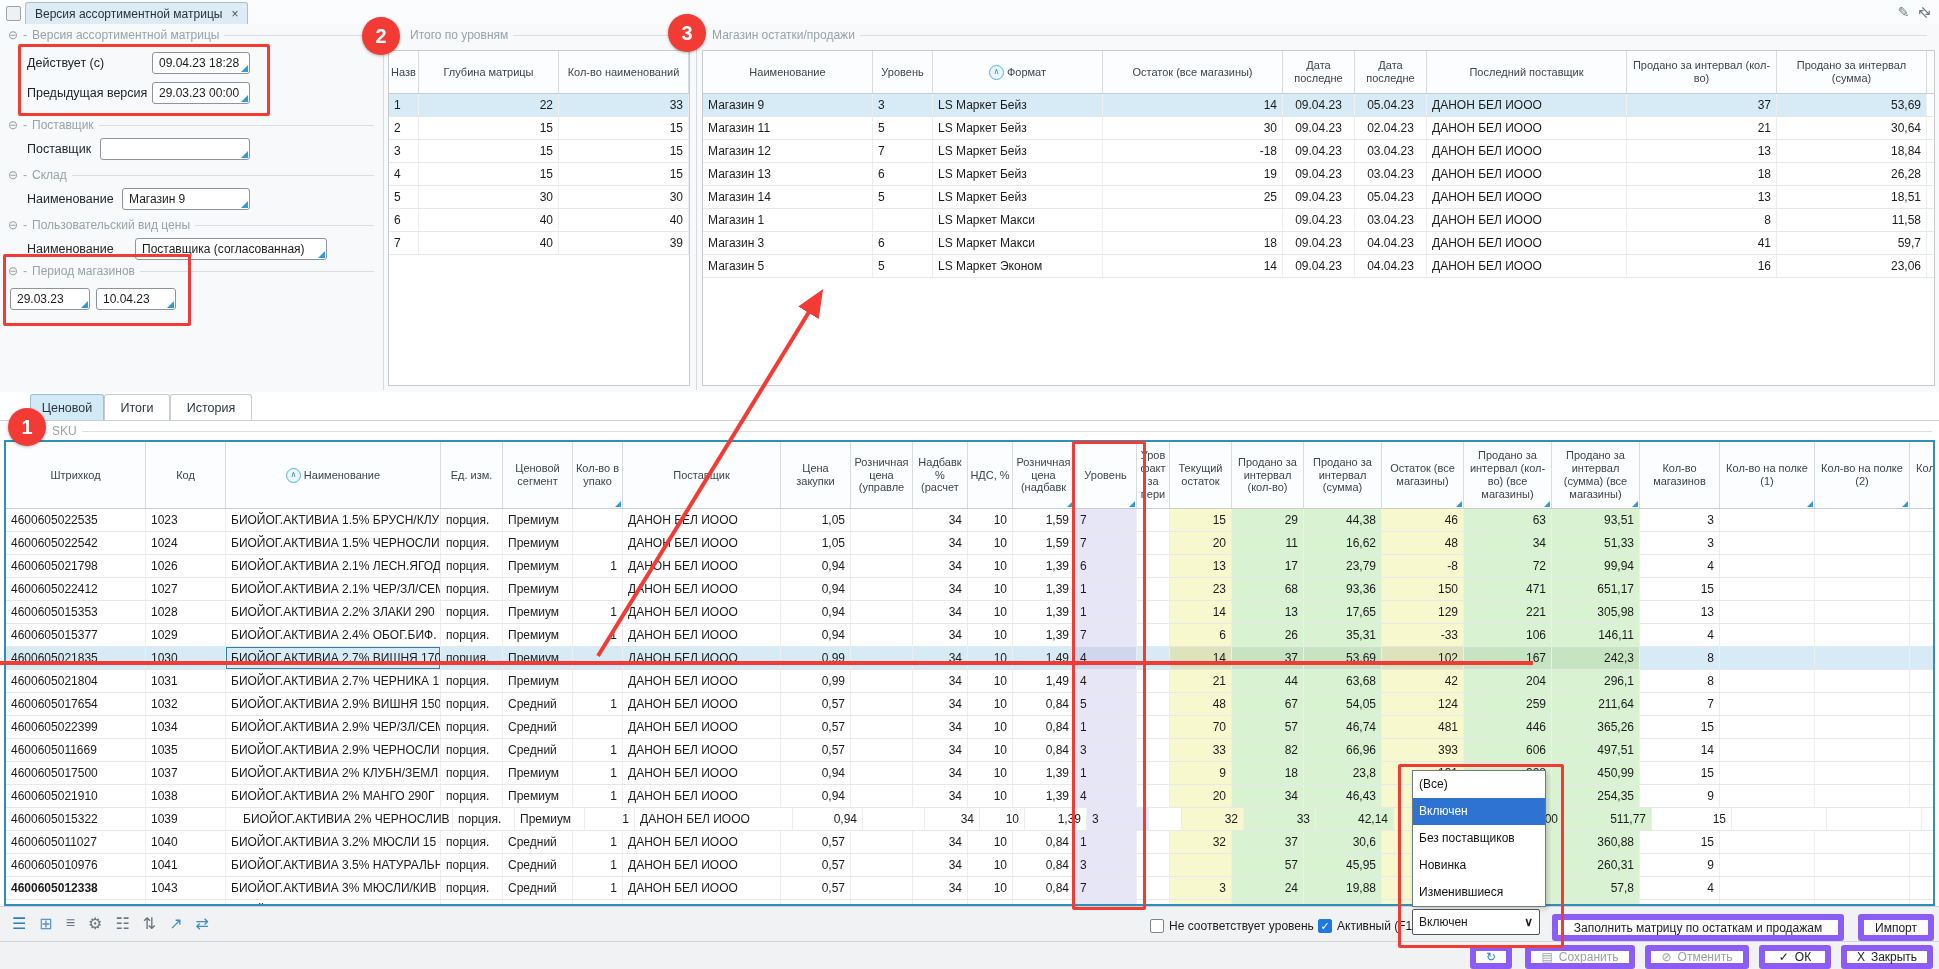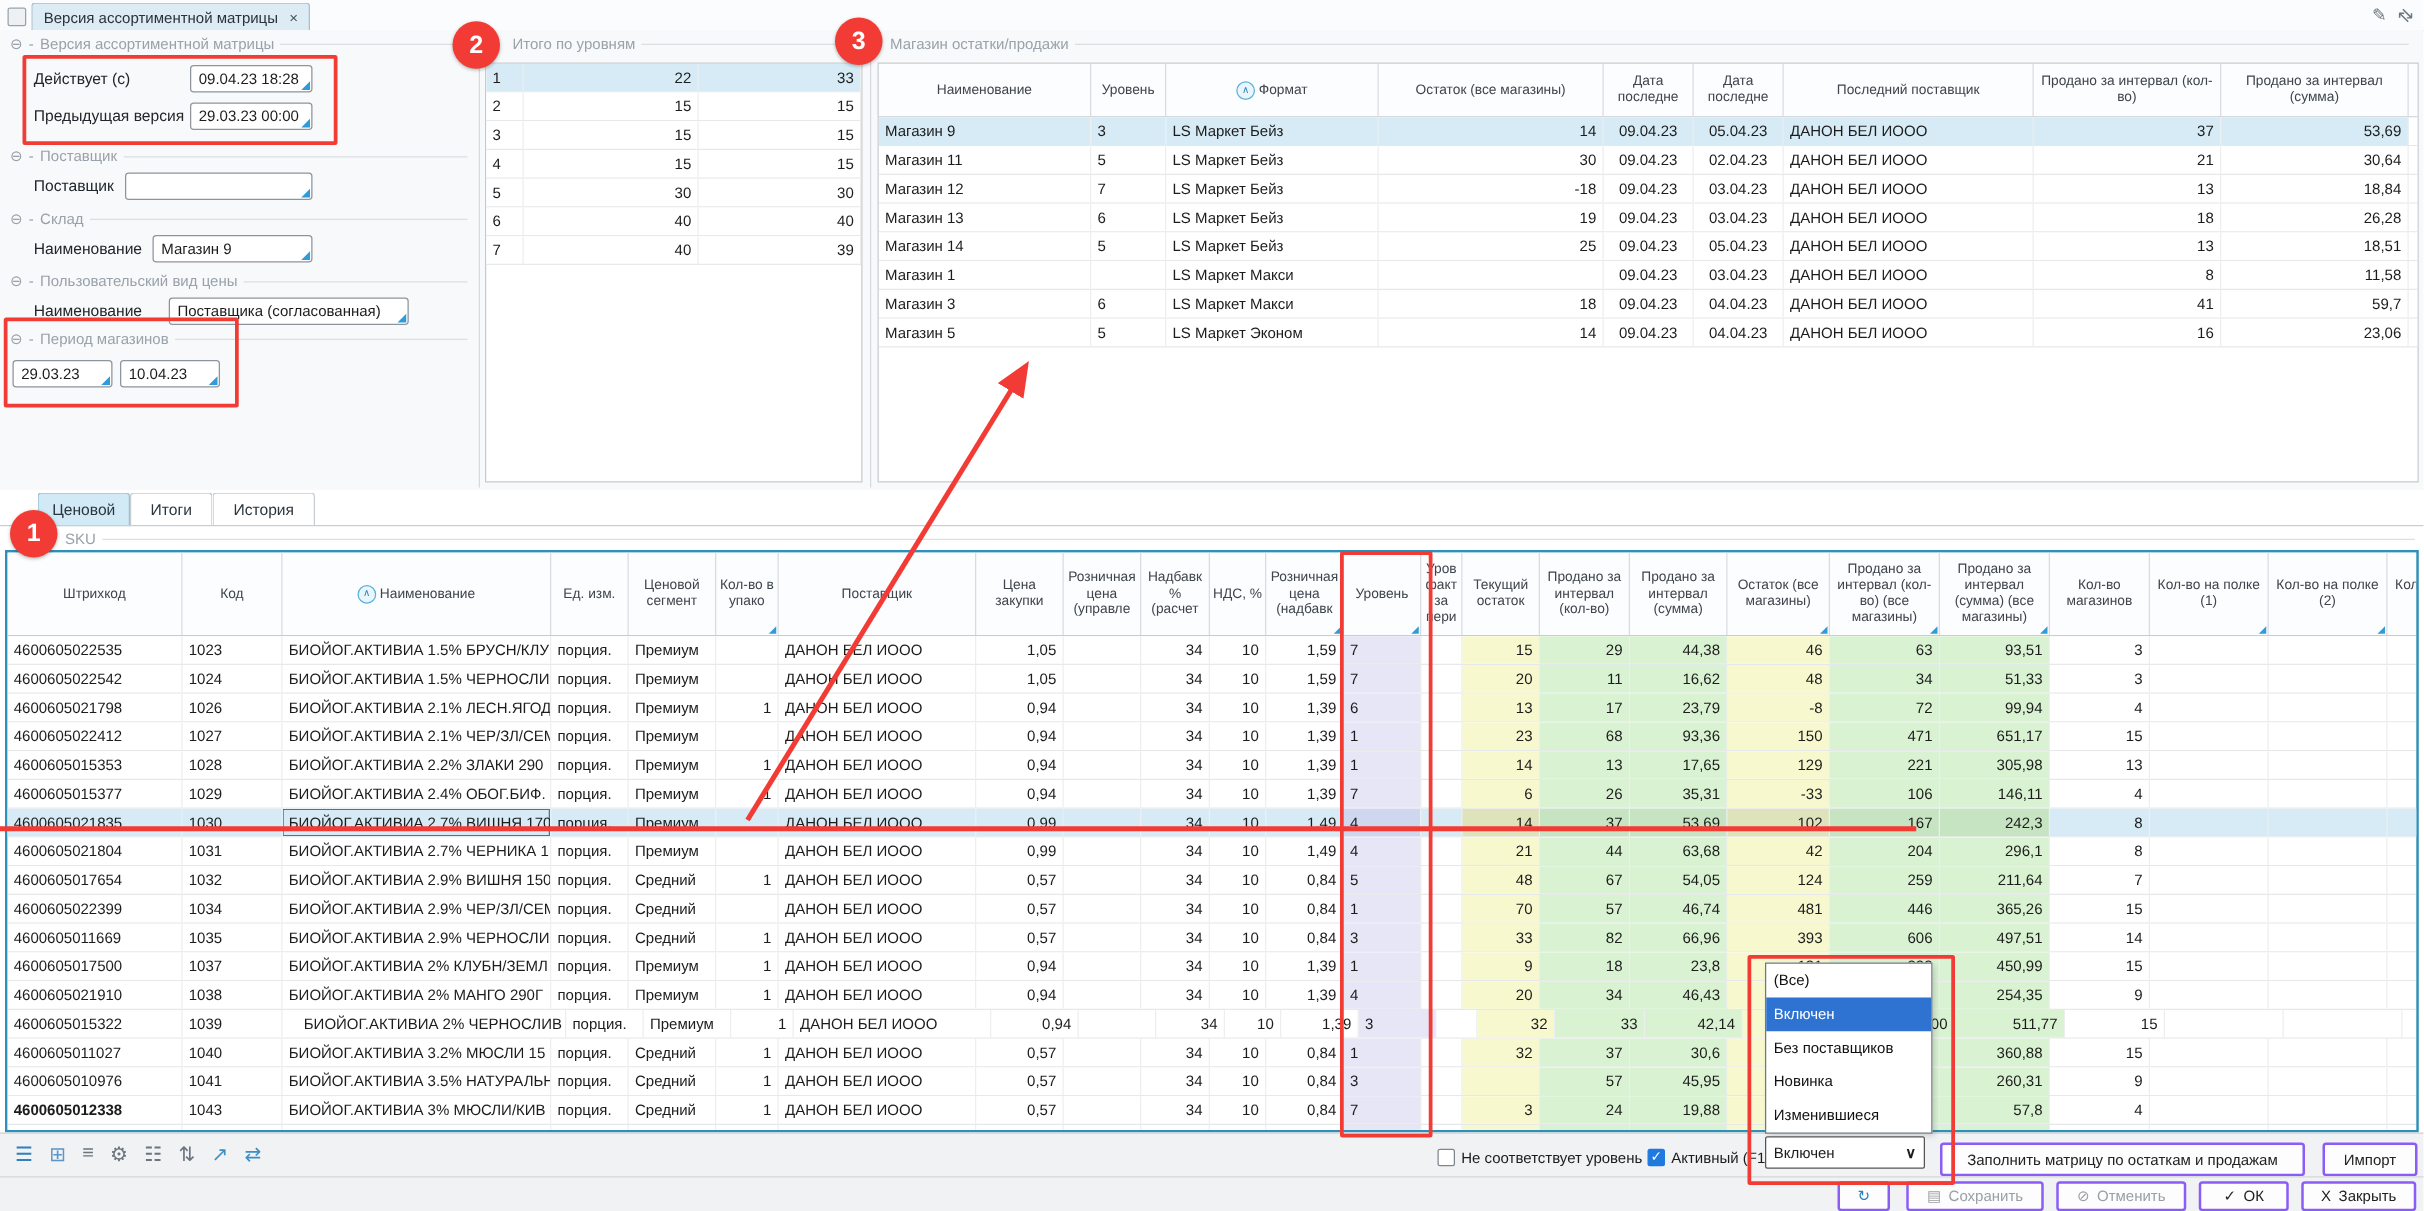--- a/index.html
+++ b/index.html
@@ -46,21 +46,21 @@
   .tab2.active{background:#d2e9f6;border-color:#9cc2d6;}
   .tabs2base{position:absolute;left:0;top:420px;width:1939px;height:1px;background:#c9ced3;}
   
   .toolbar1{position:absolute;left:0;top:906px;width:1939px;height:35px;background:#f1f2f3;border-top:1px solid #cdd2d6;}
   .toolbar2{position:absolute;left:0;top:941px;width:1939px;height:28px;background:#f1f2f3;border-top:1px solid #d3d6d9;}
   .ticons{position:absolute;left:12px;top:7px;display:flex;gap:13px;font-size:16px;}
   .cbrow{position:absolute;top:12px;display:flex;align-items:center;gap:5px;}
   .cb{width:14px;height:14px;border:1px solid #7e868d;background:#fff;border-radius:2px;box-sizing:border-box;flex:none;}
   .cb.checked{background:#1f7ae0;border-color:#1f7ae0;color:#fff;font-size:11px;line-height:13px;text-align:center;}
   .btn{position:absolute;display:flex;align-items:center;justify-content:center;gap:6px;background:#fdfdfd;
-       border:2px solid #8b5cf6;border-radius:3px;font-size:12px;color:#222;box-sizing:border-box;}
+       border:6px solid #8b5cf6;border-radius:3px;font-size:12px;color:#222;box-sizing:border-box;}
   .btn.disabled{color:#9aa0a6;}
   .combo{position:absolute;left:1412px;top:909px;width:128px;height:26px;border:1px solid #555;border-radius:2px;
          background:#fff;display:flex;align-items:center;justify-content:space-between;padding:0 6px;z-index:61;box-sizing:border-box;}
   .ddl{position:absolute;left:1412px;top:770px;width:132px;background:#fff;border:1px solid #6f7980;z-index:60;
        box-shadow:2px 2px 5px rgba(0,0,0,.18);}
   .ddl .item{height:27px;line-height:27px;padding:0 6px;font-size:12px;color:#111;white-space:nowrap;overflow:hidden;}
   .ddl .item.sel{background:#2e72d2;color:#fff;}
   
   .rbox{position:absolute;border:3px solid #f23b34;border-radius:2px;z-index:80;pointer-events:none;}
   .badge{position:absolute;width:38px;height:38px;border-radius:50%;background:#f23b34;color:#fff;font-size:20px;
@@ -147,20 +147,31 @@
     </div>
   <div class="fld" style="left:96px;top:288px;width:80px">
       <span>10.04.23</span>
     </div>
 
   <div class="legend" style="left:410px;top:28px;width:270px">
     <span>Итого по уровням</span>
       <span class="line"></span>
   </div>
   <div class="tbl" id="levels-table" style="left:388px;top:50px;width:302px;height:336px">
+      <div class="thead" style="height: 42px;">
+        <div class="th" style="width: 30px; height: 100%;">
+          <span>Назв</span>
+        </div>
+        <div class="th" style="width: 140px; height: 100%;">
+          <span>Глубина матрицы</span>
+        </div>
+        <div class="th" style="width: 130px; height: 100%;">
+          <span>Кол-во наименований</span>
+        </div>
+      </div>
       <div>
         <div class="tr sel" style="height: 22px;">
           <div class="td" style="width: 30px; height: 100%;">1</div>
           <div class="td r" style="width: 140px; height: 100%;">22</div>
           <div class="td r" style="width: 130px; height: 100%;">33</div>
         </div>
         <div class="tr" style="height: 22px;">
           <div class="td" style="width: 30px; height: 100%;">2</div>
           <div class="td r" style="width: 140px; height: 100%;">15</div>
           <div class="td r" style="width: 130px; height: 100%;">15</div>

